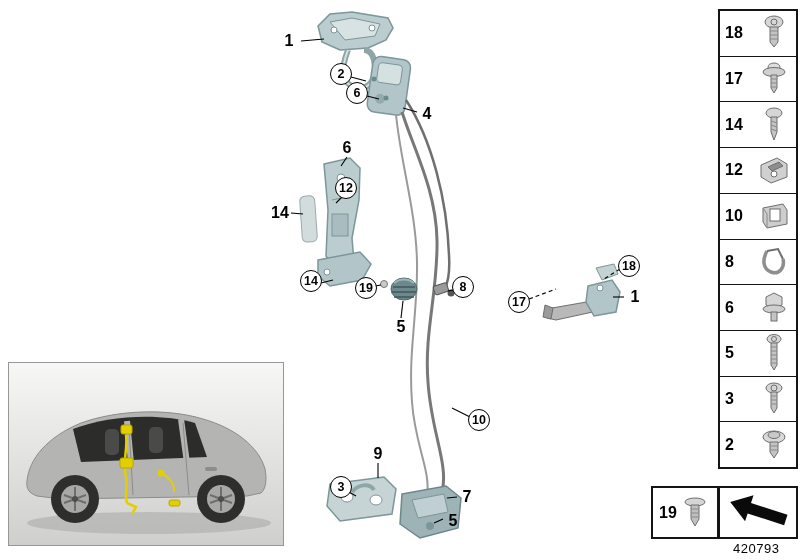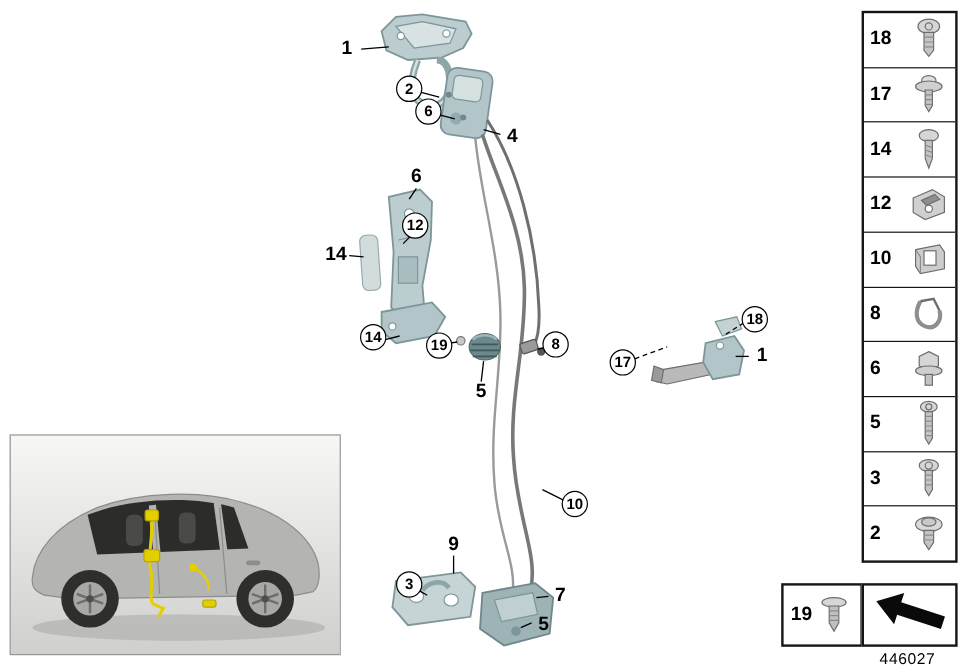--- a/index.html
+++ b/index.html
@@ -324,15 +324,15 @@
   <div class="arrow-box">
     <span>
       <svg width="66" height="42" viewBox="0 0 72 46">
         <g transform="rotate(18 36 23)">
           <polygon points="4,23 26,8 26,17 68,17 68,29 26,29 26,38" fill="#0a0a0a"></polygon>
         </g>
       </svg>
     </span>
   </div>
 
-  <div class="doc-number">446027</div>
+  <div class="doc-number">420793</div>
 
 </div>
 
 </body></html>

